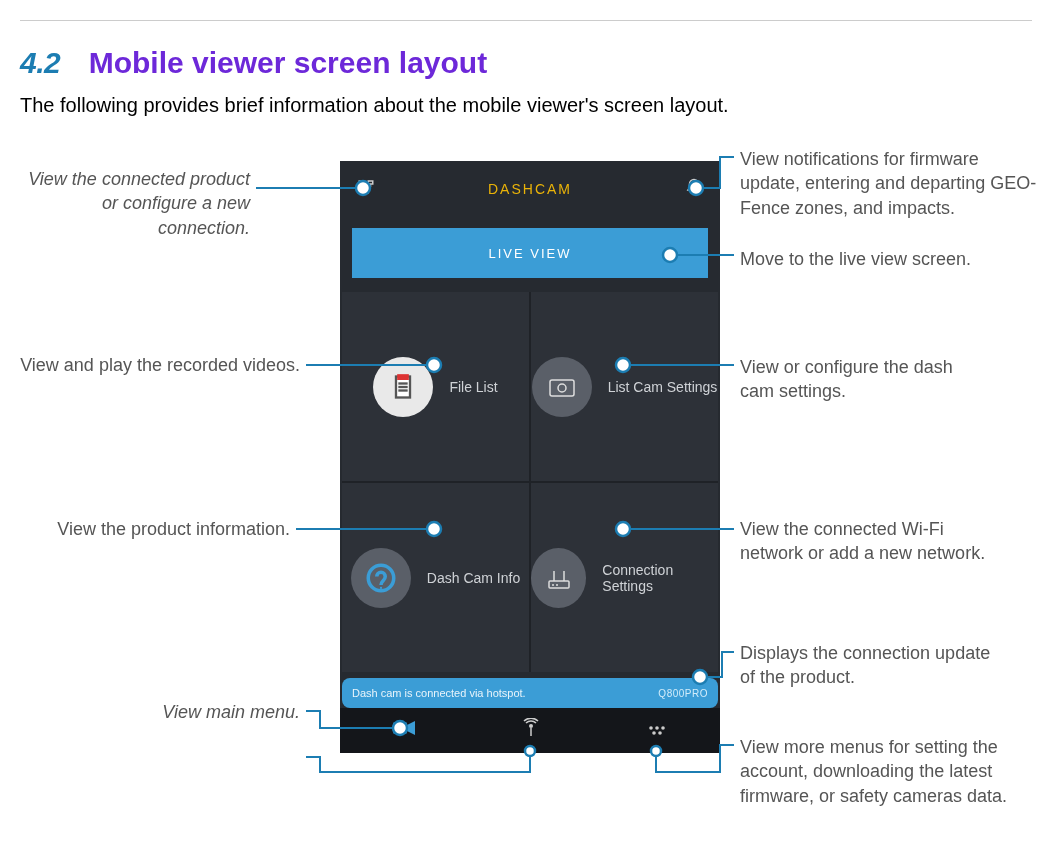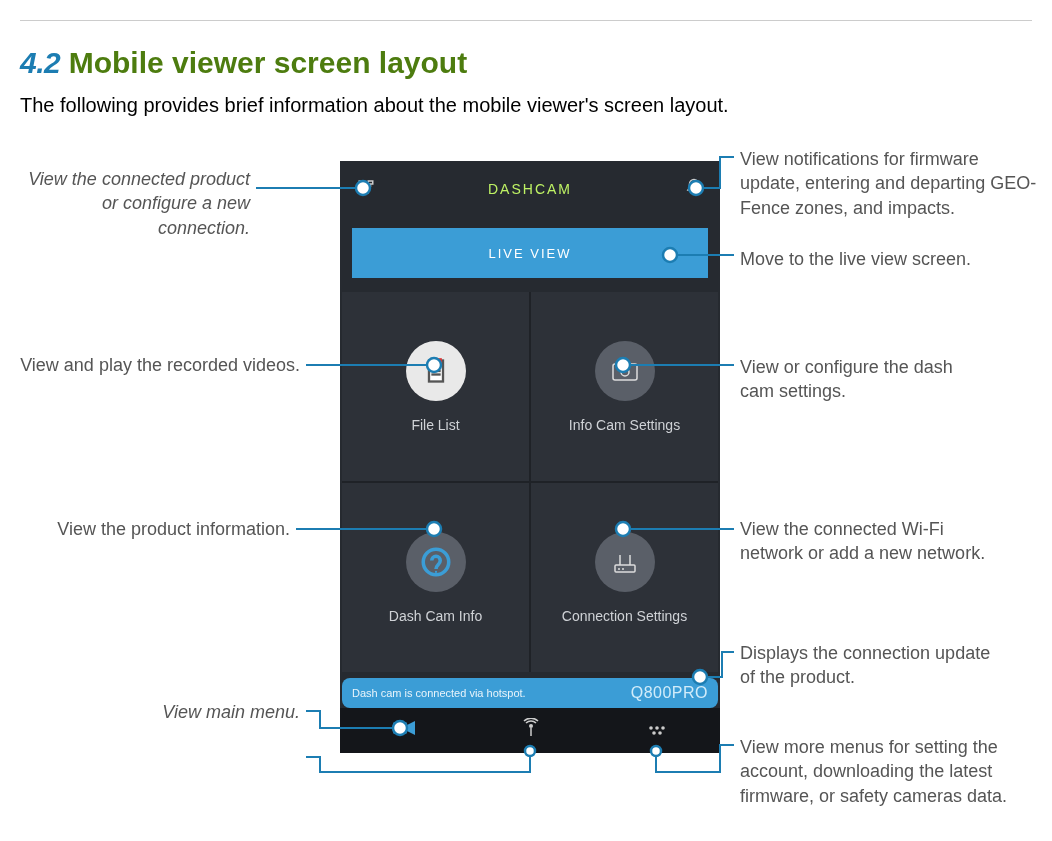--- a/index.html
+++ b/index.html
@@ -5,39 +5,39 @@
   * { box-sizing: border-box; margin: 0; padding: 0; }
   body {
     font-family: "Helvetica Neue", Arial, sans-serif;
     color: #444;
     width: 1052px;
     padding: 20px 20px 40px 20px;
     background: #fff;
   }
   .hr-top { border: none; border-top: 1px solid #ccc; margin-bottom: 25px; }
   .section-number { color: #1C7DB2; font-weight: 700; font-size: 30px; font-style: italic; letter-spacing: -0.5px; }
-  .section-title { color: #4d7c0f; font-weight: 700; font-size: 30px; margin-left: 4px; }
+  .section-title { color: #6d28d9; font-weight: 700; font-size: 30px; margin-left: 24px; }
   .section-head { margin-bottom: 14px; }
   .intro { font-size: 20px; color: #000000; margin-bottom: 30px; }
 
   .stage { position: relative; width: 1012px; height: 710px; }
 
   
   .phone {
     position: absolute;
     left: 320px; top: 14px;
     width: 380px; height: 590px;
     background: #262a30;
   }
   .phone-header {
     height: 55px;
     background: #262a30;
     display: flex; align-items: center; justify-content: space-between;
     padding: 0 16px;
-    color: #bef264;
+    color: #eab308;
     gap: 44px;
   }
   .phone-header .title { font-size: 14px; letter-spacing: 2px; }
   .net-icon, .bell-icon { width: 20px; text-align: center; color: #ccc; }
 
   .live-btn {
     margin: 12px 12px 0 12px;
     height: 50px;
     background: #3b9dd6;
     color: #fff;
@@ -49,40 +49,40 @@
     display: grid;
     grid-template-columns: 1fr 1fr;
     grid-template-rows: 1fr 1fr;
     gap: 2px;
     background: #1f2227;
     margin: 14px 2px 0 2px;
     height: 380px;
   }
   .tile {
     background: #2d3138;
-    display: flex; flex-direction: column;
+    display: flex; flex-direction: row;
     align-items: center; justify-content: center;
     color: #cfd2d6;
     gap: 16px;
   }
   .tile .icon-wrap {
     width: 60px; height: 60px; border-radius: 50%;
     background: #e9e9e9;
     display: flex; align-items: center; justify-content: center;
   }
   .tile-label { font-size: 14px; }
 
   .status-bar {
     height: 30px; background: #3b9dd6;
     display: flex; align-items: center; justify-content: space-between;
     padding: 0 10px; color: #e8f4fb; font-size: 11px;
     margin: 6px 2px 0 2px;
     border-radius: 8px;
   }
-  .status-bar .model { color: #d1ecfa; font-size: 16px; letter-spacing: 0.5px; }
+  .status-bar .model { color: #d1ecfa; font-size: 10px; letter-spacing: 0.5px; }
 
   .bottom-nav {
     height: 45px; display: flex; align-items: center; justify-content: space-around;
     background: #14161a;
   }
   .bottom-nav .nav-item { color: #ccc; font-size: 18px; }
   .cam-icon { color: #3b9dd6; }
 
   
   .label {
@@ -152,21 +152,21 @@
         </div>
         <span class="tile-label">File List</span>
       </div>
       <div class="tile">
         <div class="icon-wrap" style="background:#5a5f68">
           <svg width="30" height="24" viewBox="0 0 30 24" fill="none" stroke="#ddd" stroke-width="1.5">
             <rect x="3" y="5" width="24" height="16" rx="2"></rect>
             <circle cx="15" cy="13" r="4"></circle>
           </svg>
         </div>
-        <span class="tile-label">Info Cam Settings</span>
+        <span class="tile-label">List Cam Settings</span>
       </div>
       <div class="tile">
         <div class="icon-wrap" style="background:#5a5f68">
           <svg width="34" height="34" viewBox="0 0 24 24" fill="none" stroke="#3b9dd6" stroke-width="2.5">
             <circle cx="12" cy="12" r="9"></circle>
             <path d="M12 17c0-3 3-3 3-6a3 3 0 0 0-6 0" stroke="#3b9dd6"></path>
             <circle cx="12" cy="19" r="0.8" fill="#3b9dd6" stroke="none"></circle>
           </svg>
         </div>
         <span class="tile-label">Dash Cam Info</span>

